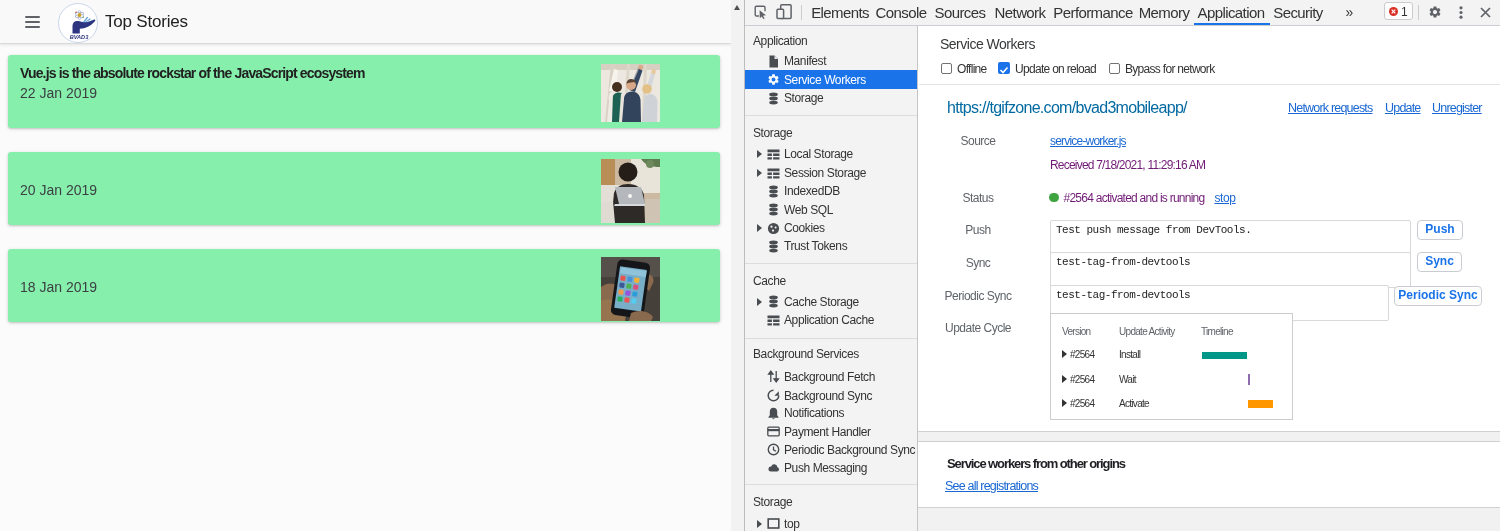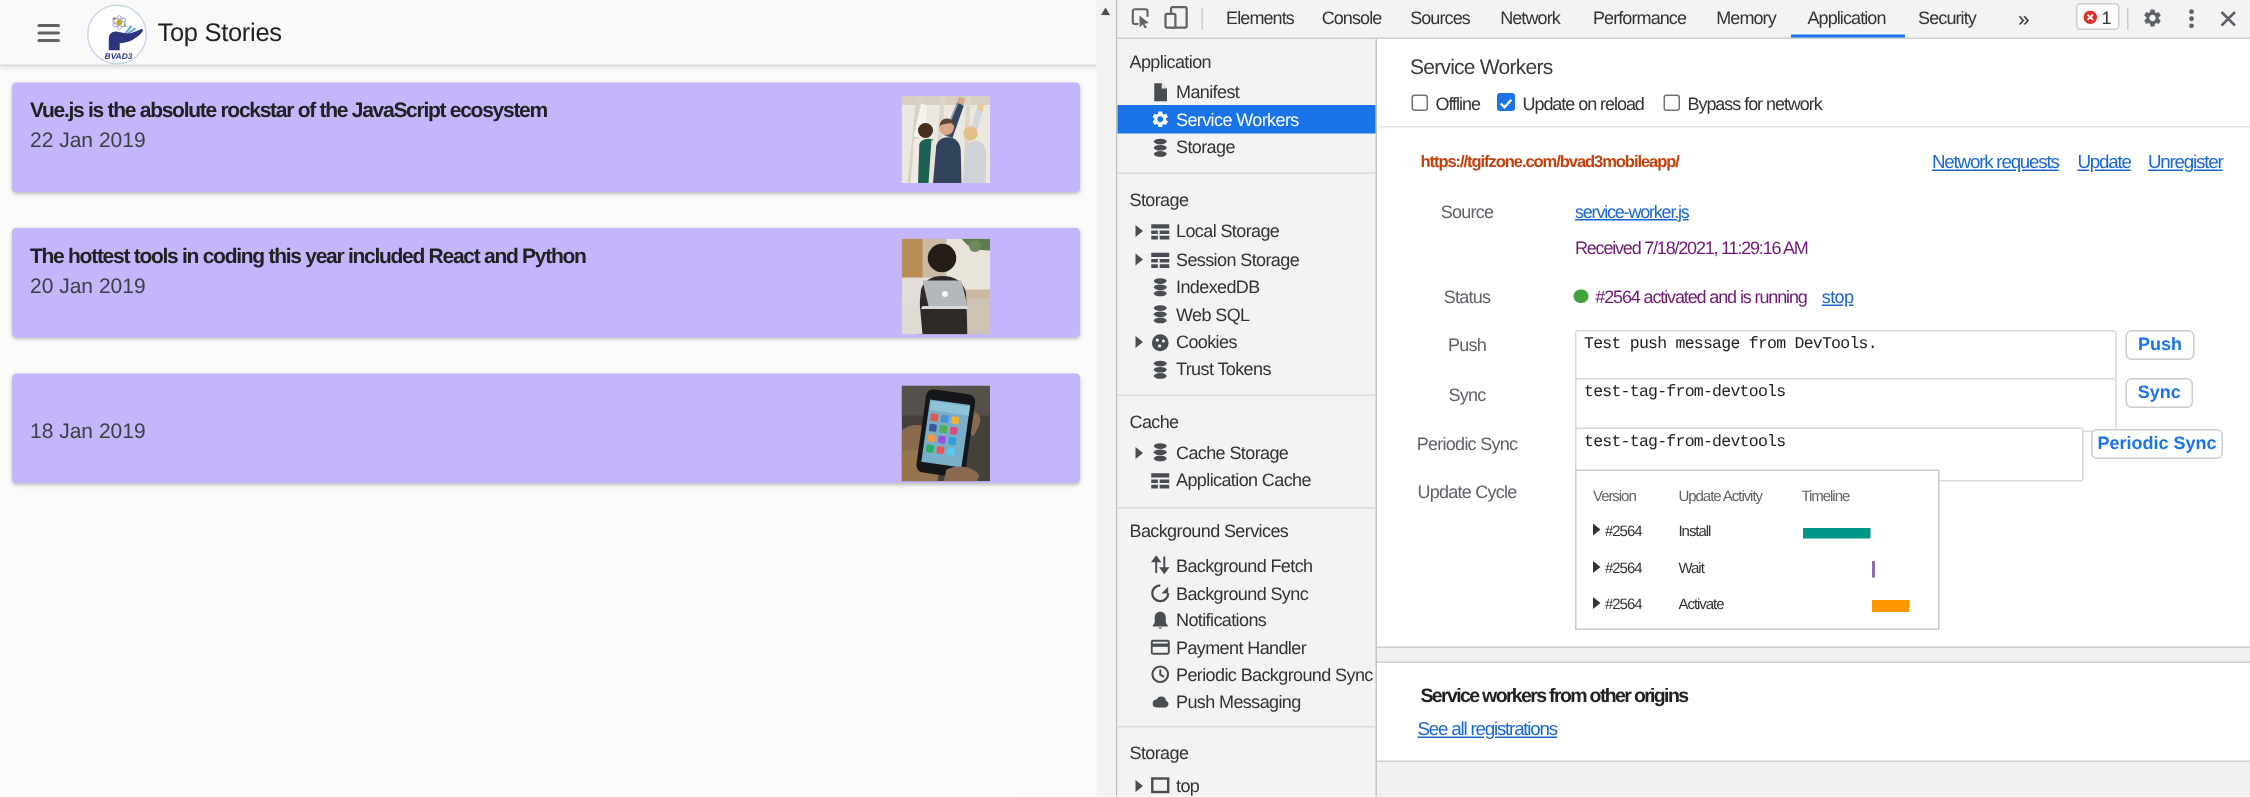--- a/index.html
+++ b/index.html
@@ -4,30 +4,30 @@
 * { margin:0; padding:0; box-sizing:border-box; }
 html,body { width:1500px; height:531px; }
 body { position:relative; overflow:hidden; background:#fff; font-family:"Liberation Sans",sans-serif; }
 .a { position:absolute; }
 
 #app { position:absolute; left:0; top:0; width:731px; height:531px; background:#fbfbfb; }
 #appbar { position:absolute; left:0; top:0; width:731px; height:44px; background:#f9f9f9; border-bottom:1px solid #dadada; box-shadow:0 1px 3px rgba(0,0,0,.10); }
 .hline { position:absolute; left:25px; width:15px; height:2px; background:#5f6368; border-radius:1px; }
 #logo { position:absolute; left:58px; top:3px; width:40px; height:40px; border-radius:50%; background:#fff; border:1px solid #c9d6ea; overflow:hidden; }
 #apptitle { position:absolute; left:105px; top:12px; font-size:17px; letter-spacing:-0.2px; color:#212121; }
-.card { position:absolute; left:8px; width:712px; height:73px; background:#c4b5fd; border-radius:3px; box-shadow:0 1px 2px rgba(0,0,0,.16), 0 1px 4px rgba(0,0,0,.10); }
+.card { position:absolute; left:8px; width:712px; height:73px; background:#86efac; border-radius:3px; box-shadow:0 1px 2px rgba(0,0,0,.16), 0 1px 4px rgba(0,0,0,.10); }
 .ct { position:absolute; left:12px; top:10px; font-size:14px; letter-spacing:-0.85px; font-weight:bold; color:#212121; }
 .cd { position:absolute; left:12px; top:30px; font-size:14px; color:#3c4043; }
 .cimg { position:absolute; left:593px; overflow:hidden; }
 #scrollbar { position:absolute; left:731px; top:0; width:13px; height:531px; background:#f2f2f2; }
 #sbarrow { position:absolute; left:734px; top:5px; width:0; height:0; border-left:3.5px solid transparent; border-right:3.5px solid transparent; border-bottom:5px solid #505050; }
 
 #dtleftb { position:absolute; left:744px; top:0; width:1px; height:531px; background:#bdbdbd; }
 #dtbar { position:absolute; left:745px; top:0; width:755px; height:26px; background:#f3f3f3; border-bottom:1px solid #cacdd1; }
-.tab { position:absolute; top:0; height:25px; line-height:25px; font-size:12px; letter-spacing:-0.6px; color:#333; transform:translateX(-50%); white-space:nowrap; }
+.tab { position:absolute; top:0; height:25px; line-height:25px; font-size:15px; letter-spacing:-0.6px; color:#333; transform:translateX(-50%); white-space:nowrap; }
 #tabline { position:absolute; left:1194px; top:23px; width:76px; height:2px; background:#1a73e8; }
 .vsep { position:absolute; top:5px; width:1px; height:15px; background:#ccc; }
 
 #sidebar { position:absolute; left:745px; top:26px; width:173px; height:505px; background:#f3f3f3; border-right:1px solid #c5c5c5; }
 .shead { position:absolute; left:753px; height:18px; line-height:18px; font-size:12px; letter-spacing:-0.4px; color:#333; white-space:nowrap; }
 .srow { position:absolute; left:757px; height:18px; display:flex; align-items:center; font-size:12px; letter-spacing:-0.4px; color:#333; white-space:nowrap; }
 .sp { width:10px; height:18px; flex:none; display:flex; align-items:center; }
 .tri { width:0; height:0; border-left:5px solid #494c50; border-top:4px solid transparent; border-bottom:4px solid transparent; }
 .srow svg { width:13px; height:13px; margin-right:4px; flex:none; }
 .sline { position:absolute; left:745px; width:172px; height:1px; background:#dcdcdc; }
@@ -100,21 +100,20 @@
       <path d="M25.5 20 C25.5 16.5 28 14.5 31 15 C34 15.5 35 17.5 34.5 19.5 L33 18 L27 19 Z" fill="#5b4636"></path>
       <path d="M21 58 L23 35 C23 30.5 26.5 27.5 31 27.5 C36 27.5 39 31 39.5 36 L40 58 Z" fill="#32435c"></path>
       <polygon points="44,28 50,9 54,10 49,29" fill="#d4d7db"></polygon>
       <polygon points="50,9 51,5 55,6 54,10.5" fill="#e8c89d"></polygon>
       <circle cx="46" cy="25" r="4.8" fill="#e3c186"></circle>
       <path d="M41 58 L43 37 C43 32.5 46 29.5 50 30 C54 30.5 56.5 34 56.5 38.5 L56 58 Z" fill="#cfd2d6"></path>
     </svg>
   </div>
 </div>
 <div class="card" style="top:152px">
-  <div class="ct">The hottest tools in coding this year included React and Python</div>
   <div class="cd">20 Jan 2019</div>
   <div class="cimg" style="top:7px;width:59px;height:64px">
     <svg width="59" height="64" viewBox="0 0 59 64">
       <rect width="59" height="64" fill="#cbb9a2"></rect>
       <rect x="30" y="0" width="29" height="34" fill="#e9e4da"></rect>
       <path d="M40 0 C44 6 50 8 59 8 L59 0 Z" fill="#5f7c50"></path>
       <circle cx="49" cy="5" r="4" fill="#6e8a5c"></circle>
       <rect x="0" y="0" width="14" height="40" fill="#b98d56"></rect>
       <rect x="0" y="26" width="20" height="38" fill="#e3ded6"></rect>
       <circle cx="27" cy="13" r="9.5" fill="#241d18"></circle>
@@ -299,21 +298,21 @@
 <div id="swtitle">Service Workers</div>
 <div class="cb" style="left:941px;top:62.5px"></div>
 <div class="cblab" style="left:957px">Offline</div>
 <div class="cbc" style="left:998px;top:62px"><svg width="12" height="12" viewBox="0 0 12 12">
       <path d="M2.5 6 L5 8.5 L9.5 3.5" fill="none" stroke="#fff" stroke-width="1.6"></path>
     </svg></div>
 <div class="cblab" style="left:1015px">Update on reload</div>
 <div class="cb" style="left:1109px;top:62.5px"></div>
 <div class="cblab" style="left:1125px">Bypass for network</div>
 <div class="hr" style="top:84px"></div>
-<div class="val" style="left:947px;top:100px;font-weight:bold;font-size:11px;letter-spacing:-0.7px;color:#c2410c">https://tgifzone.com/bvad3mobileapp/</div>
+<div class="val" style="left:947px;top:100px;font-weight:normal;font-size:16px;letter-spacing:-0.7px;color:#0369a1">https://tgifzone.com/bvad3mobileapp/</div>
 <div class="val blue" style="left:1288px;top:100px;font-size:12.5px">Network requests</div>
 <div class="val blue" style="left:1385px;top:100px;font-size:12.5px">Update</div>
 <div class="val blue" style="left:1432px;top:100px;font-size:12.5px">Unregister</div>
 <div class="lbl" style="top:132.5px">Source</div>
 <div class="val blue" style="left:1050px;top:132.5px">service-worker.js</div>
 <div class="val" style="left:1050px;top:157px">Received 7/18/2021, 11:29:16 AM</div>
 <div class="lbl" style="top:189.5px">Status</div>
 <div class="a" style="left:1049px;top:192.5px;width:9.5px;height:9.5px;border-radius:50%;background:#3fa33f"></div>
 <div class="val" style="left:1063.5px;top:189.5px;letter-spacing:-0.75px">#2564 activated and is running</div>
 <div class="val blue" style="left:1214.5px;top:189.5px;letter-spacing:-0.4px">stop</div>

